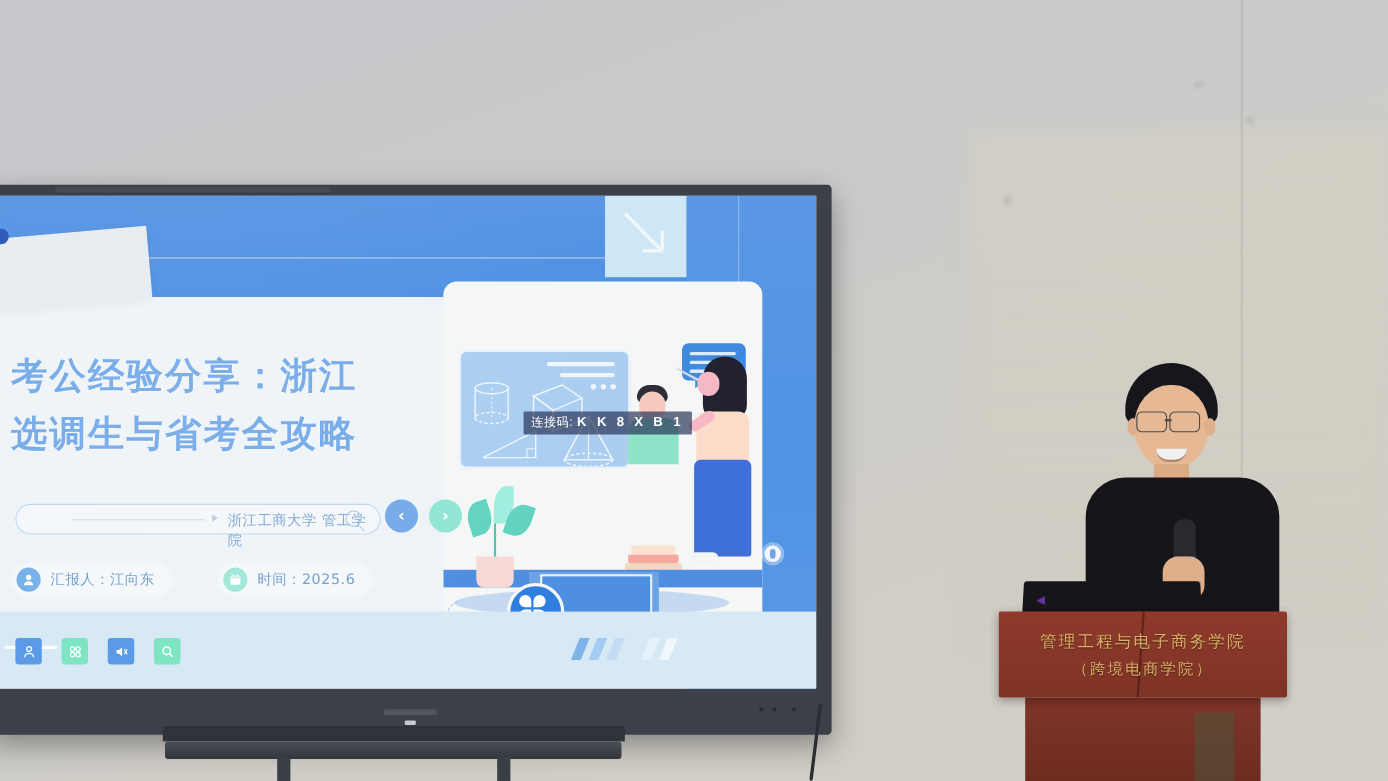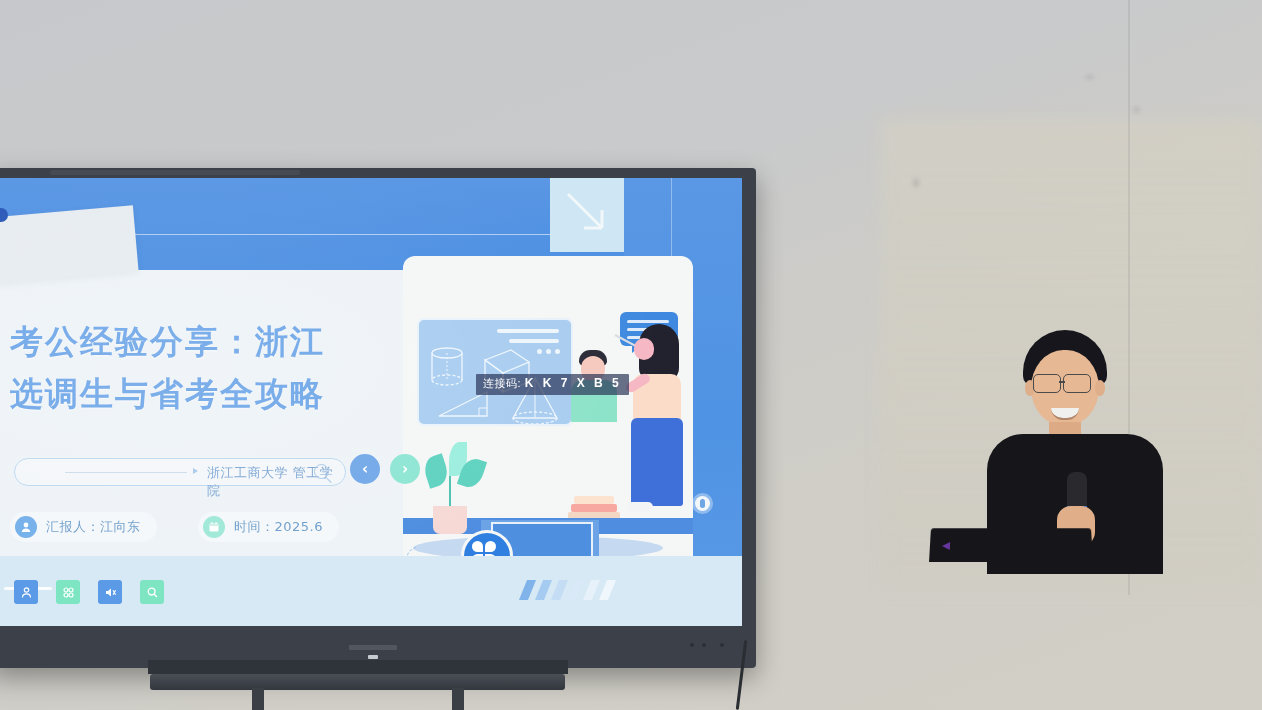--- a/index.html
+++ b/index.html
@@ -401,21 +401,21 @@
                 <circle cx="5.6" cy="5.6" r="3.4" fill="none" stroke="#fff" stroke-width="1.3"></circle>
                 <line x1="8.2" y1="8.2" x2="11" y2="11" stroke="#fff" stroke-width="1.3"></line>
               </svg>
           </div>
         </div>
 
       </div>
 
       <div id="conn-code">
         <span>连接码:</span>
-        <span class="code">K K 7 X B 5</span>
+        <span class="code">K K 8 X B 1</span>
       </div>
 
       <div class="glare"></div>
     </div>
   </div>
 
   <div id="stand-top"></div>
   <div id="stand-bar"></div>
   <div id="stand-leg-l"></div>
   <div id="stand-leg-r"></div>
@@ -434,14 +434,23 @@
     <div class="p-body"></div>
     <div class="p-mic"></div>
     <div class="p-mic-band"></div>
     <div class="p-hand"></div>
   </div>
 
   <div id="laptop">
     <div class="laptop-logo"></div>
   </div>
 
+  <div id="podium">
+    <div class="pod-lower"></div>
+    <div class="pod-shadow"></div>
+    <div class="pod-top">
+      <div class="pod-crack"></div>
+      <div class="pod-txt1">管理工程与电子商务学院</div>
+      <div class="pod-txt2">（跨境电商学院）</div>
+    </div>
+  </div>
 
 </div>
 
 </body></html>

